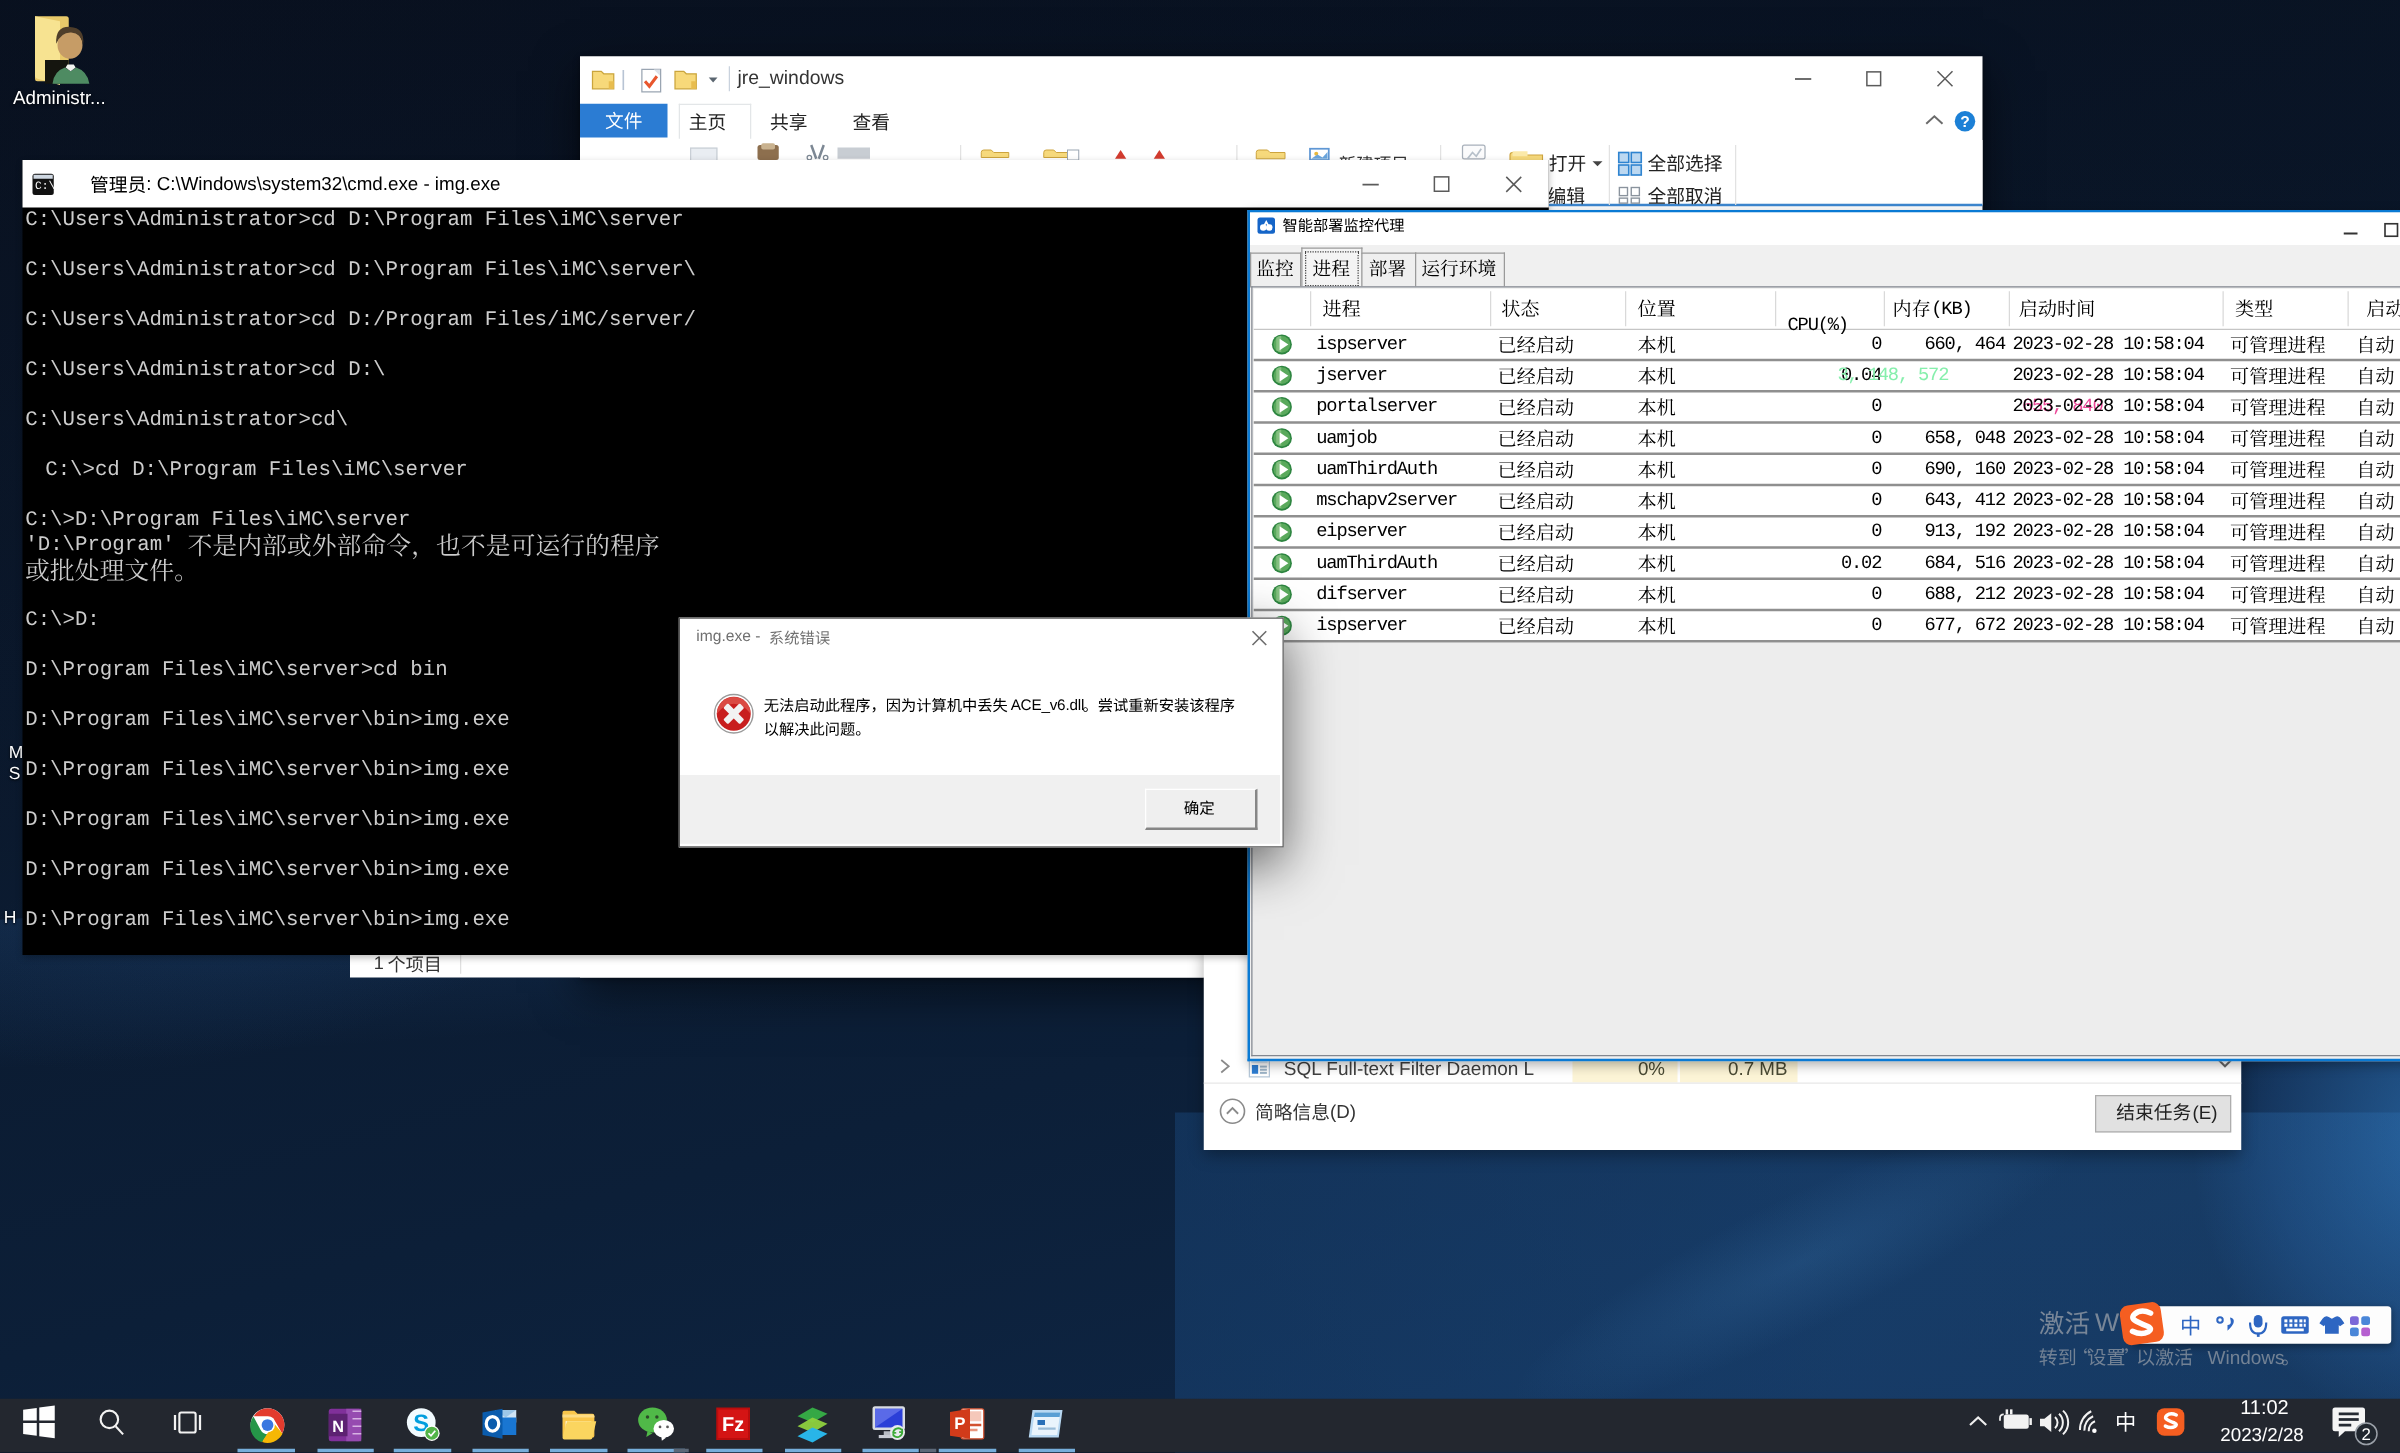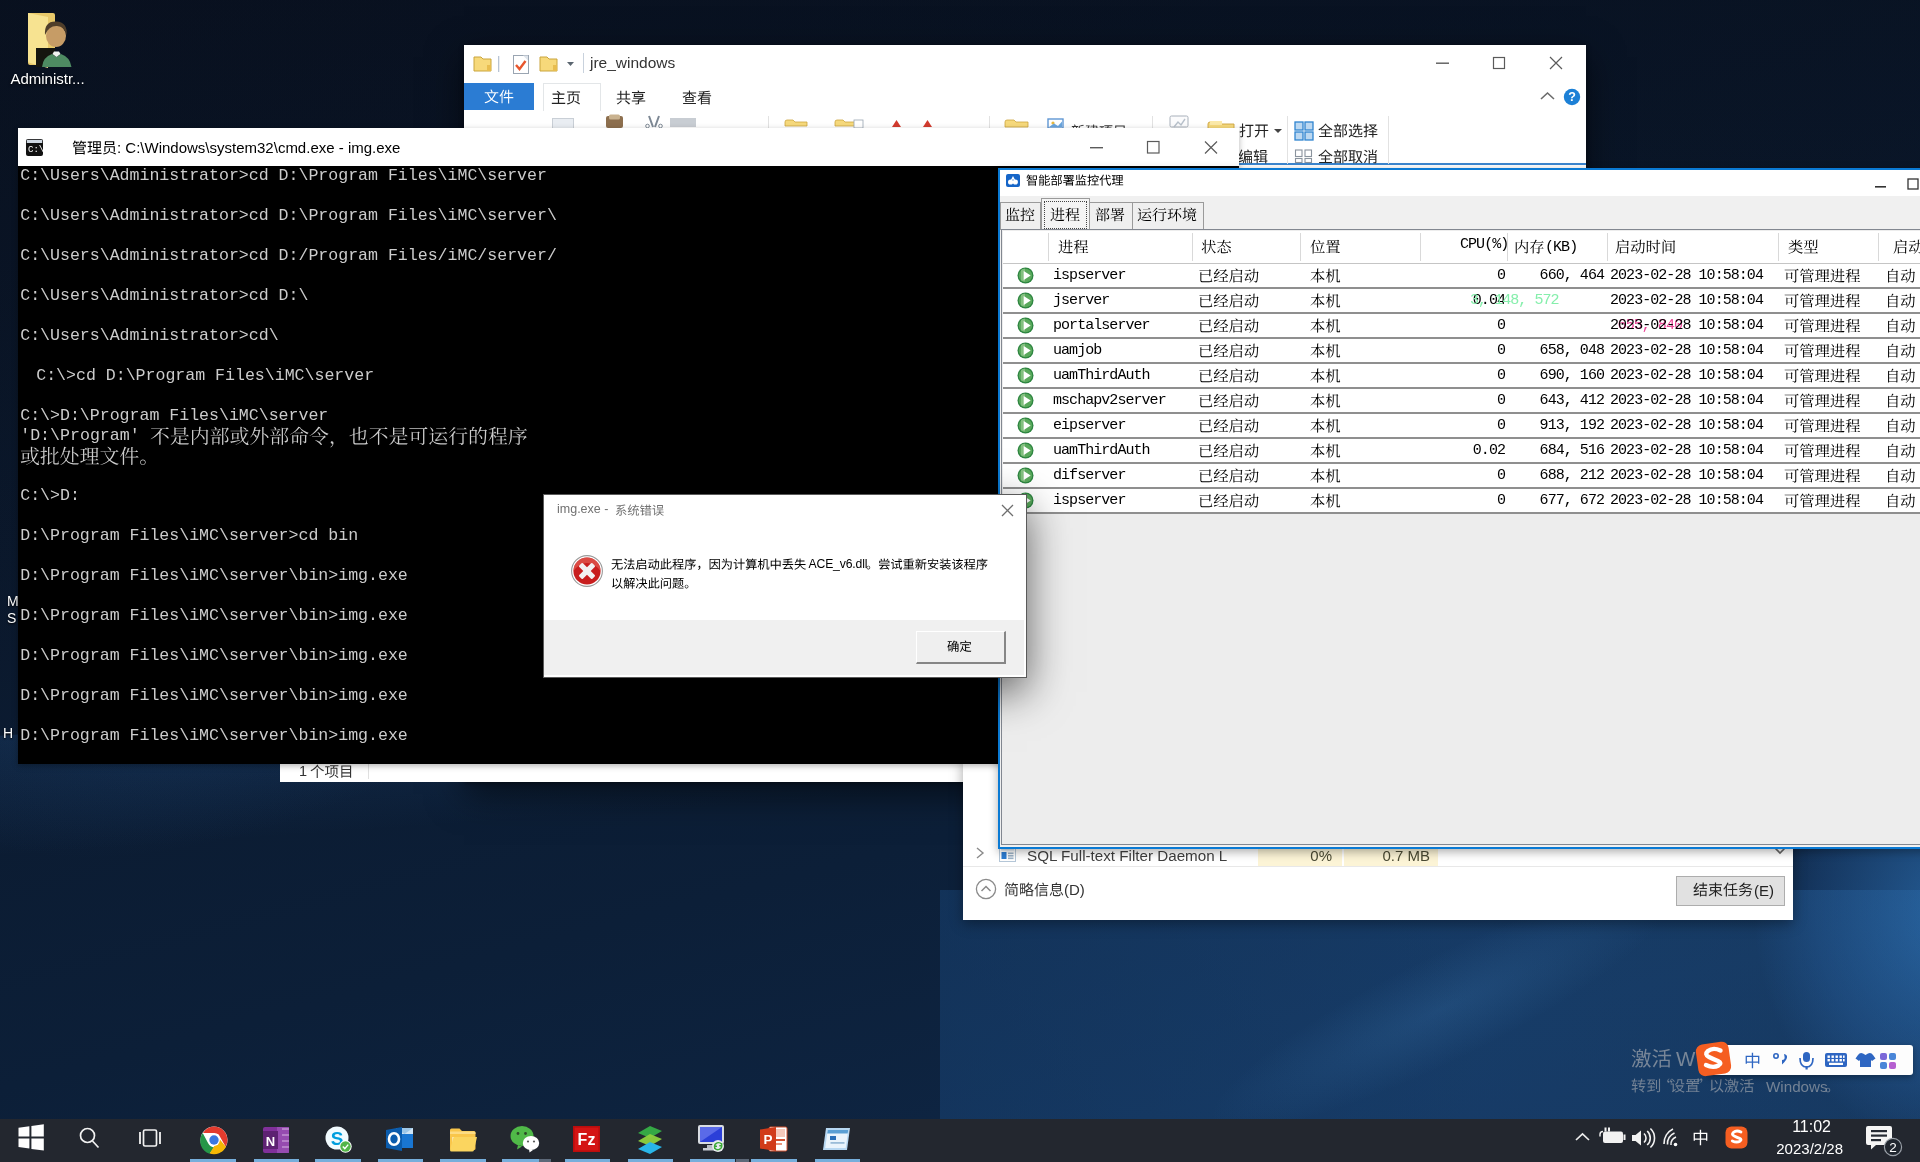--- a/index.html
+++ b/index.html
@@ -460,21 +460,21 @@
       <use href="#g76" x="3000"></use>
     </svg>
 <svg class="r" style="left:1788.0px;top:239.35px;fill:#000;" width="30.60" height="15.30" viewBox="0 -880 2000 1000" preserveAspectRatio="none">
       <use href="#g77" x="0"></use>
       <use href="#g78" x="1000"></use>
     </svg>
 <svg class="r" style="left:1893.0px;top:239.35px;fill:#000;" width="30.60" height="15.30" viewBox="0 -880 2000 1000" preserveAspectRatio="none">
       <use href="#g73" x="0"></use>
       <use href="#g74" x="1000"></use>
     </svg>
-<div class="a" style="left:1430px;top:237px;font:15px 'Liberation Mono',monospace;color:#000;line-height:15px;white-space:pre;letter-spacing:-0.95px;margin-left:30px;">CPU(%)</div>
+<div class="a" style="left:1430px;top:253px;font:15px 'Liberation Mono',monospace;color:#000;line-height:15px;white-space:pre;letter-spacing:-0.95px;">CPU(%)</div>
 <svg class="r" style="left:1514.0px;top:239.35px;fill:#000;" width="30.60" height="15.30" viewBox="0 -880 2000 1000" preserveAspectRatio="none">
       <use href="#g37" x="0"></use>
       <use href="#g79" x="1000"></use>
     </svg>
 <div class="a" style="left:1545px;top:239.5px;font:15px 'Liberation Mono',monospace;color:#000;line-height:15px;white-space:pre;letter-spacing:-0.95px;">(KB)</div>
 <div class="a" style="left:1003px;top:287px;width:925px;height:2px;background:#8f8f8f;"></div>
 <svg class="r" style="left:1016.5px;top:267.0px" width="17" height="17" viewBox="0 0 17 17">
 <circle cx="8.5" cy="8.5" r="8" fill="#2d8540"></circle>
 <circle cx="8.5" cy="8.5" r="6.7" fill="#5aa95c"></circle>
 <path d="M4 3 a7.5 7.5 0 0 1 4 -1.4 l0 13 a7.5 7.5 0 0 1 -4 -1.4 z" fill="#8ec58a" opacity="0.8"></path>

